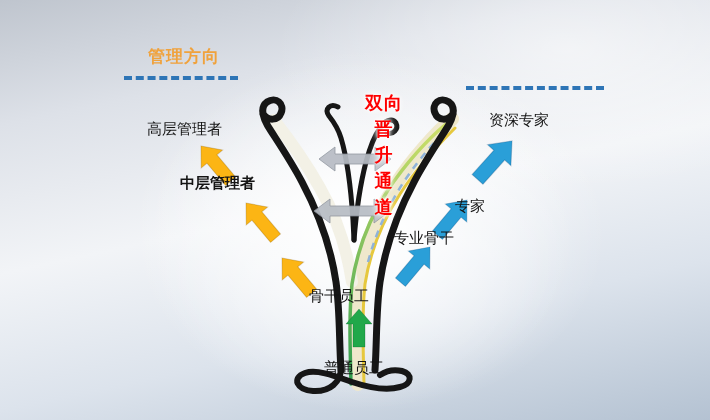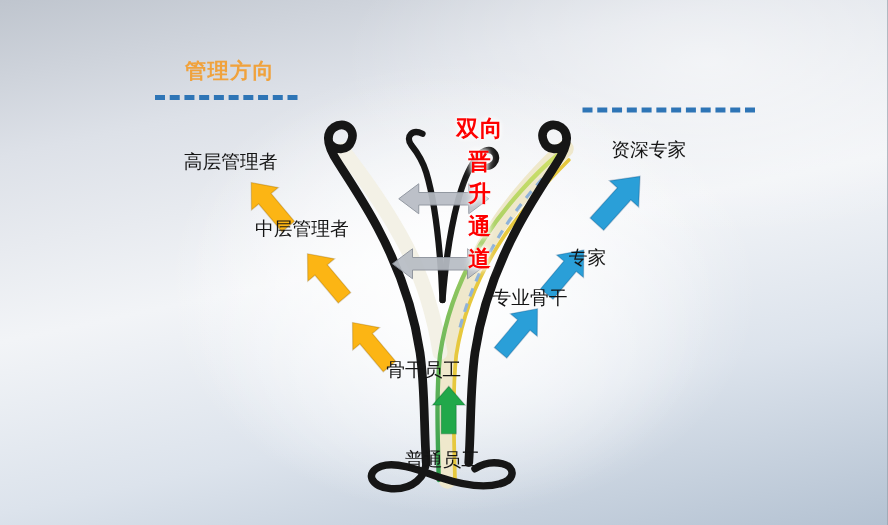--- a/index.html
+++ b/index.html
@@ -20,21 +20,21 @@
 
   .dir-title { position:absolute; font-weight:bold; font-size:17px; text-align:center; letter-spacing:1px; }
   .dir-title.mgmt { left:126px; top:45px; width:116px; color:#F0A23C; }
   .dir-title.tech { left:468px; top:57px; width:138px; color:#1C64A8; }
   .dir-underline { position:absolute; height:0; border-top:4px dashed #2E75B6; }
   .dir-underline.mgmt { left:124px; top:76px; width:114px; }
   .dir-underline.tech { left:466px; top:86px; width:138px; }
 
   .level { position:absolute; font-size:15px; color:#141414; white-space:nowrap; z-index:3; }
   .lvl-senior-mgr   { left:147px; top:120px;text-align:right; }
-  .lvl-middle-mgr   { left:204px; top:174px; }
+  .lvl-middle-mgr   { left:180px; top:174px;font-weight:bold; }
   .lvl-junior-mgr   { left:237px; top:232px; }
   .lvl-backbone     { left:309px; top:287px; }
   .lvl-ordinary     { left:324px; top:359px; }
   .lvl-pro-backbone { left:394px; top:229px; }
   .lvl-expert       { left:455px; top:197px; }
   .lvl-senior-expert{ left:489px; top:111px; }
 
   .channel {
     position:absolute; left:340px; top:90px; width:40px; z-index:4;
     text-align:center; font-size:18px; font-weight:bold; color:#FE0000;

